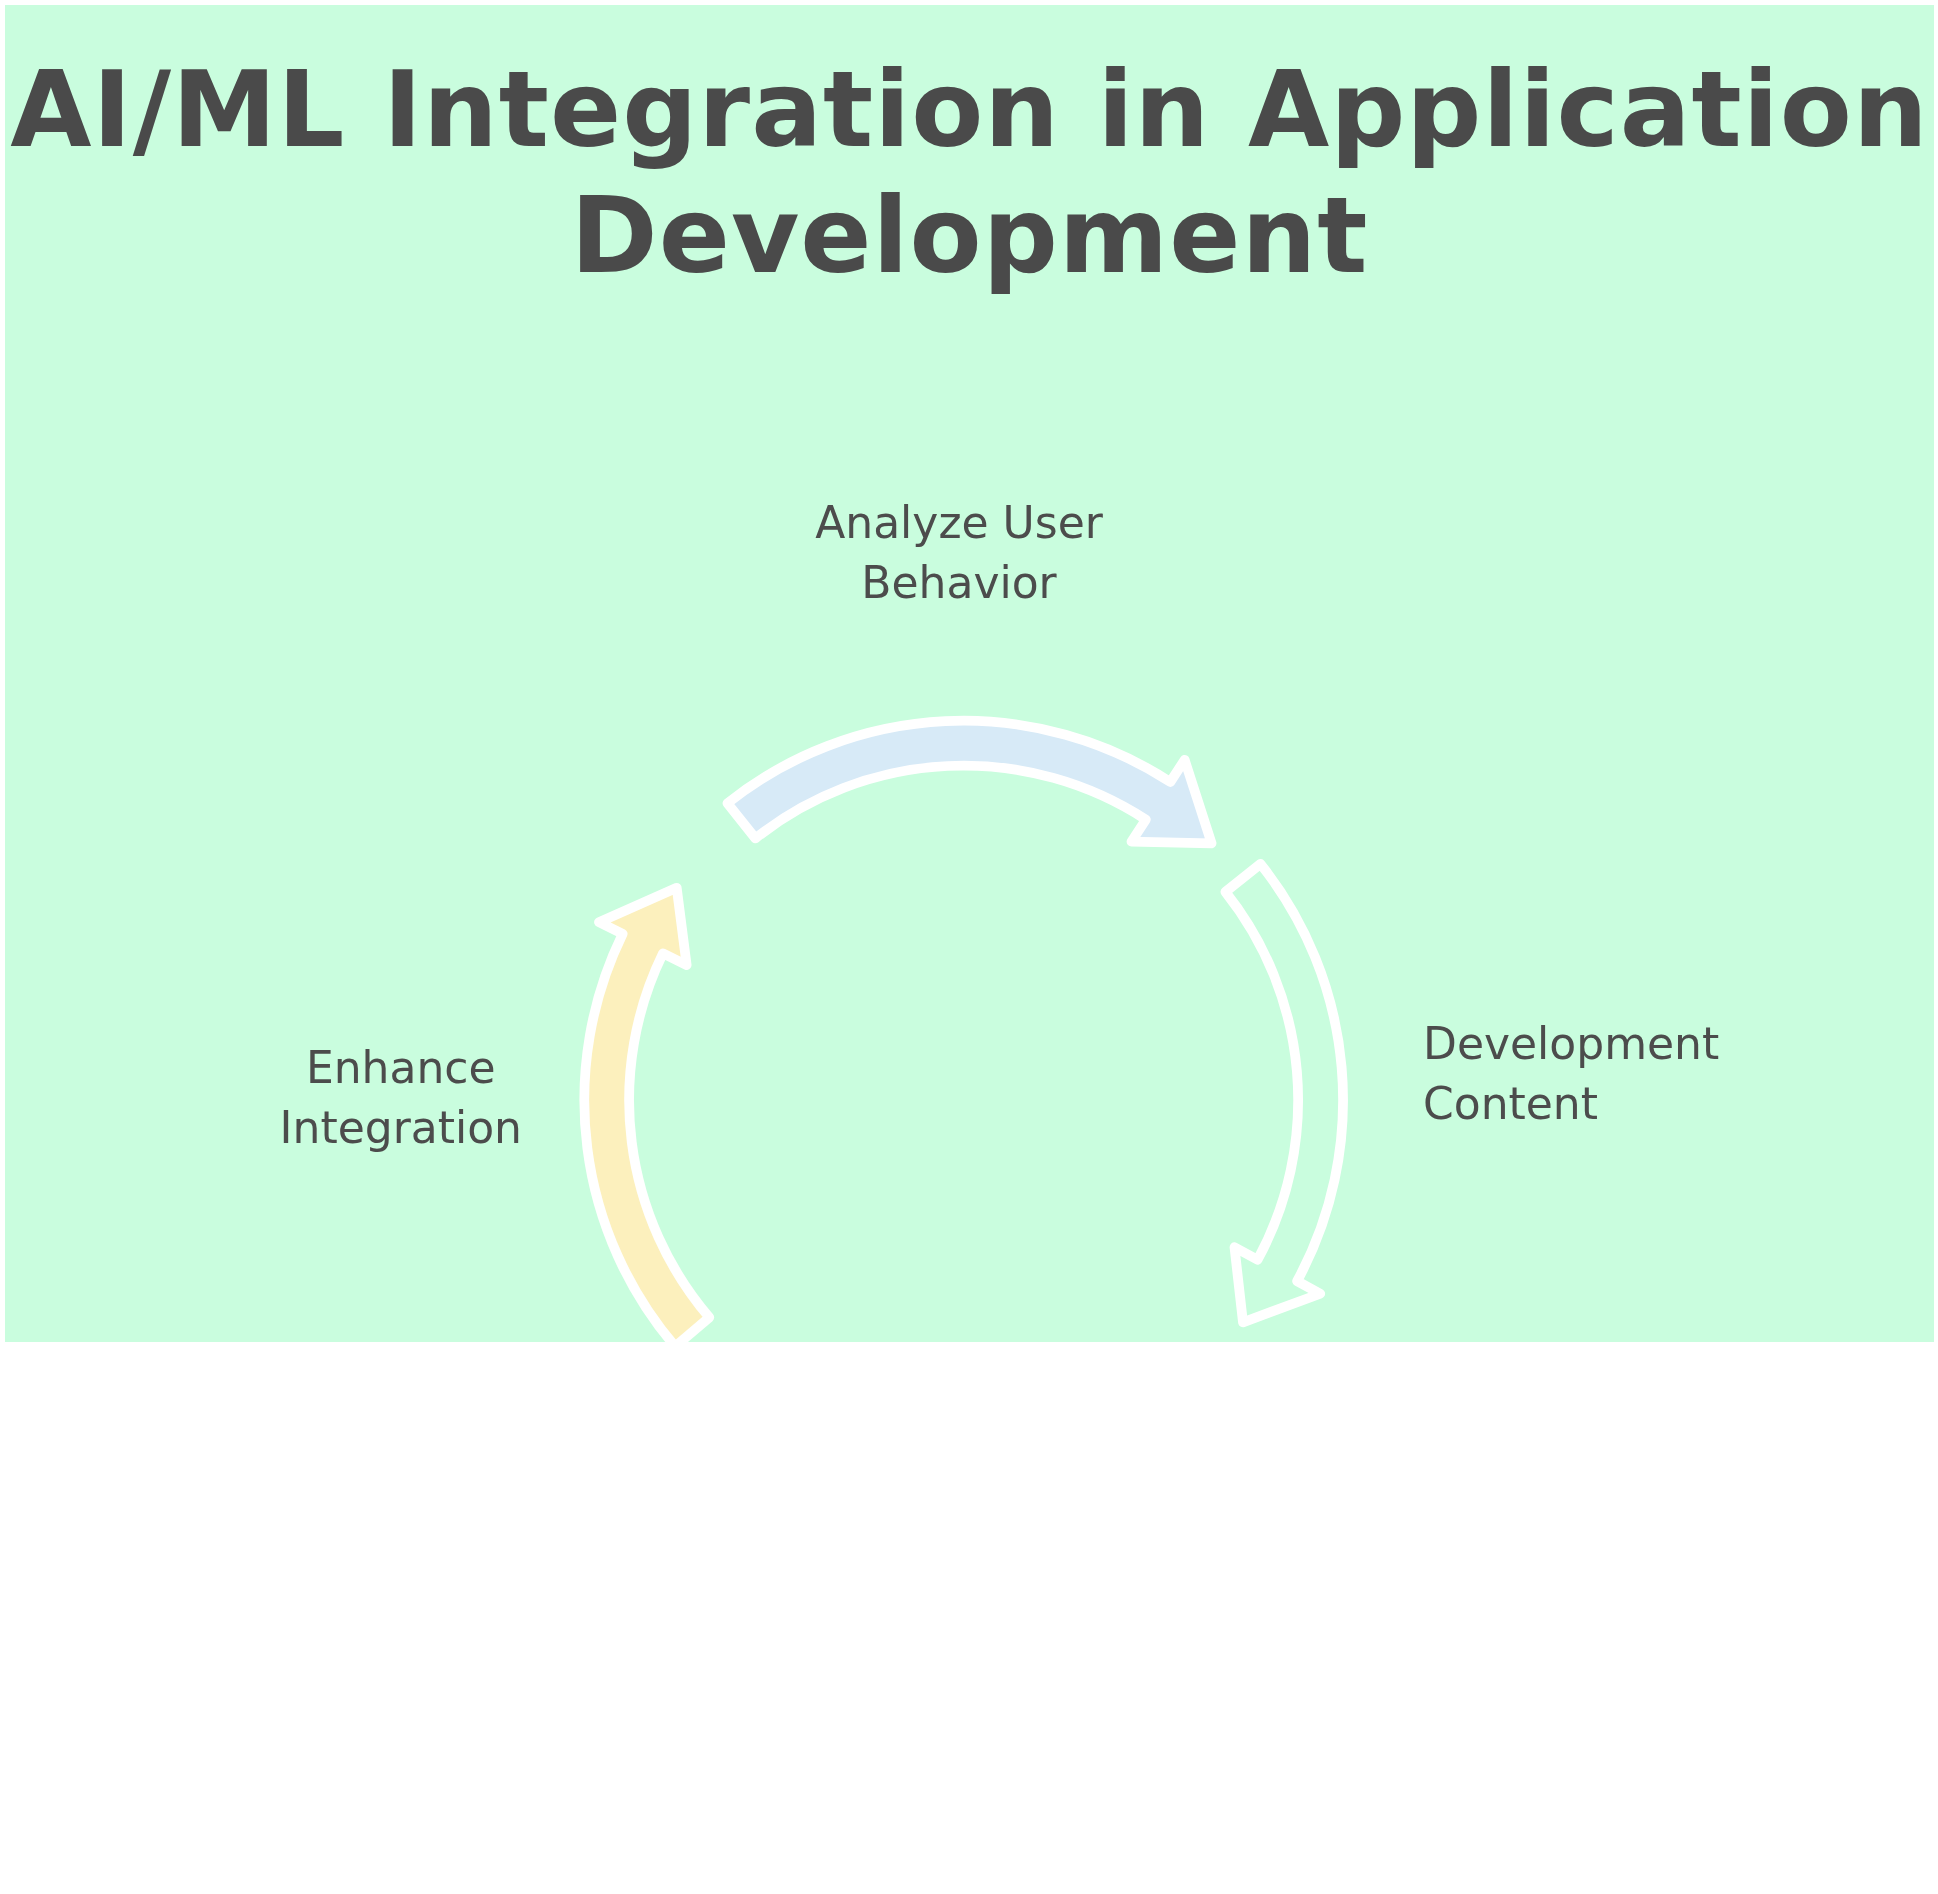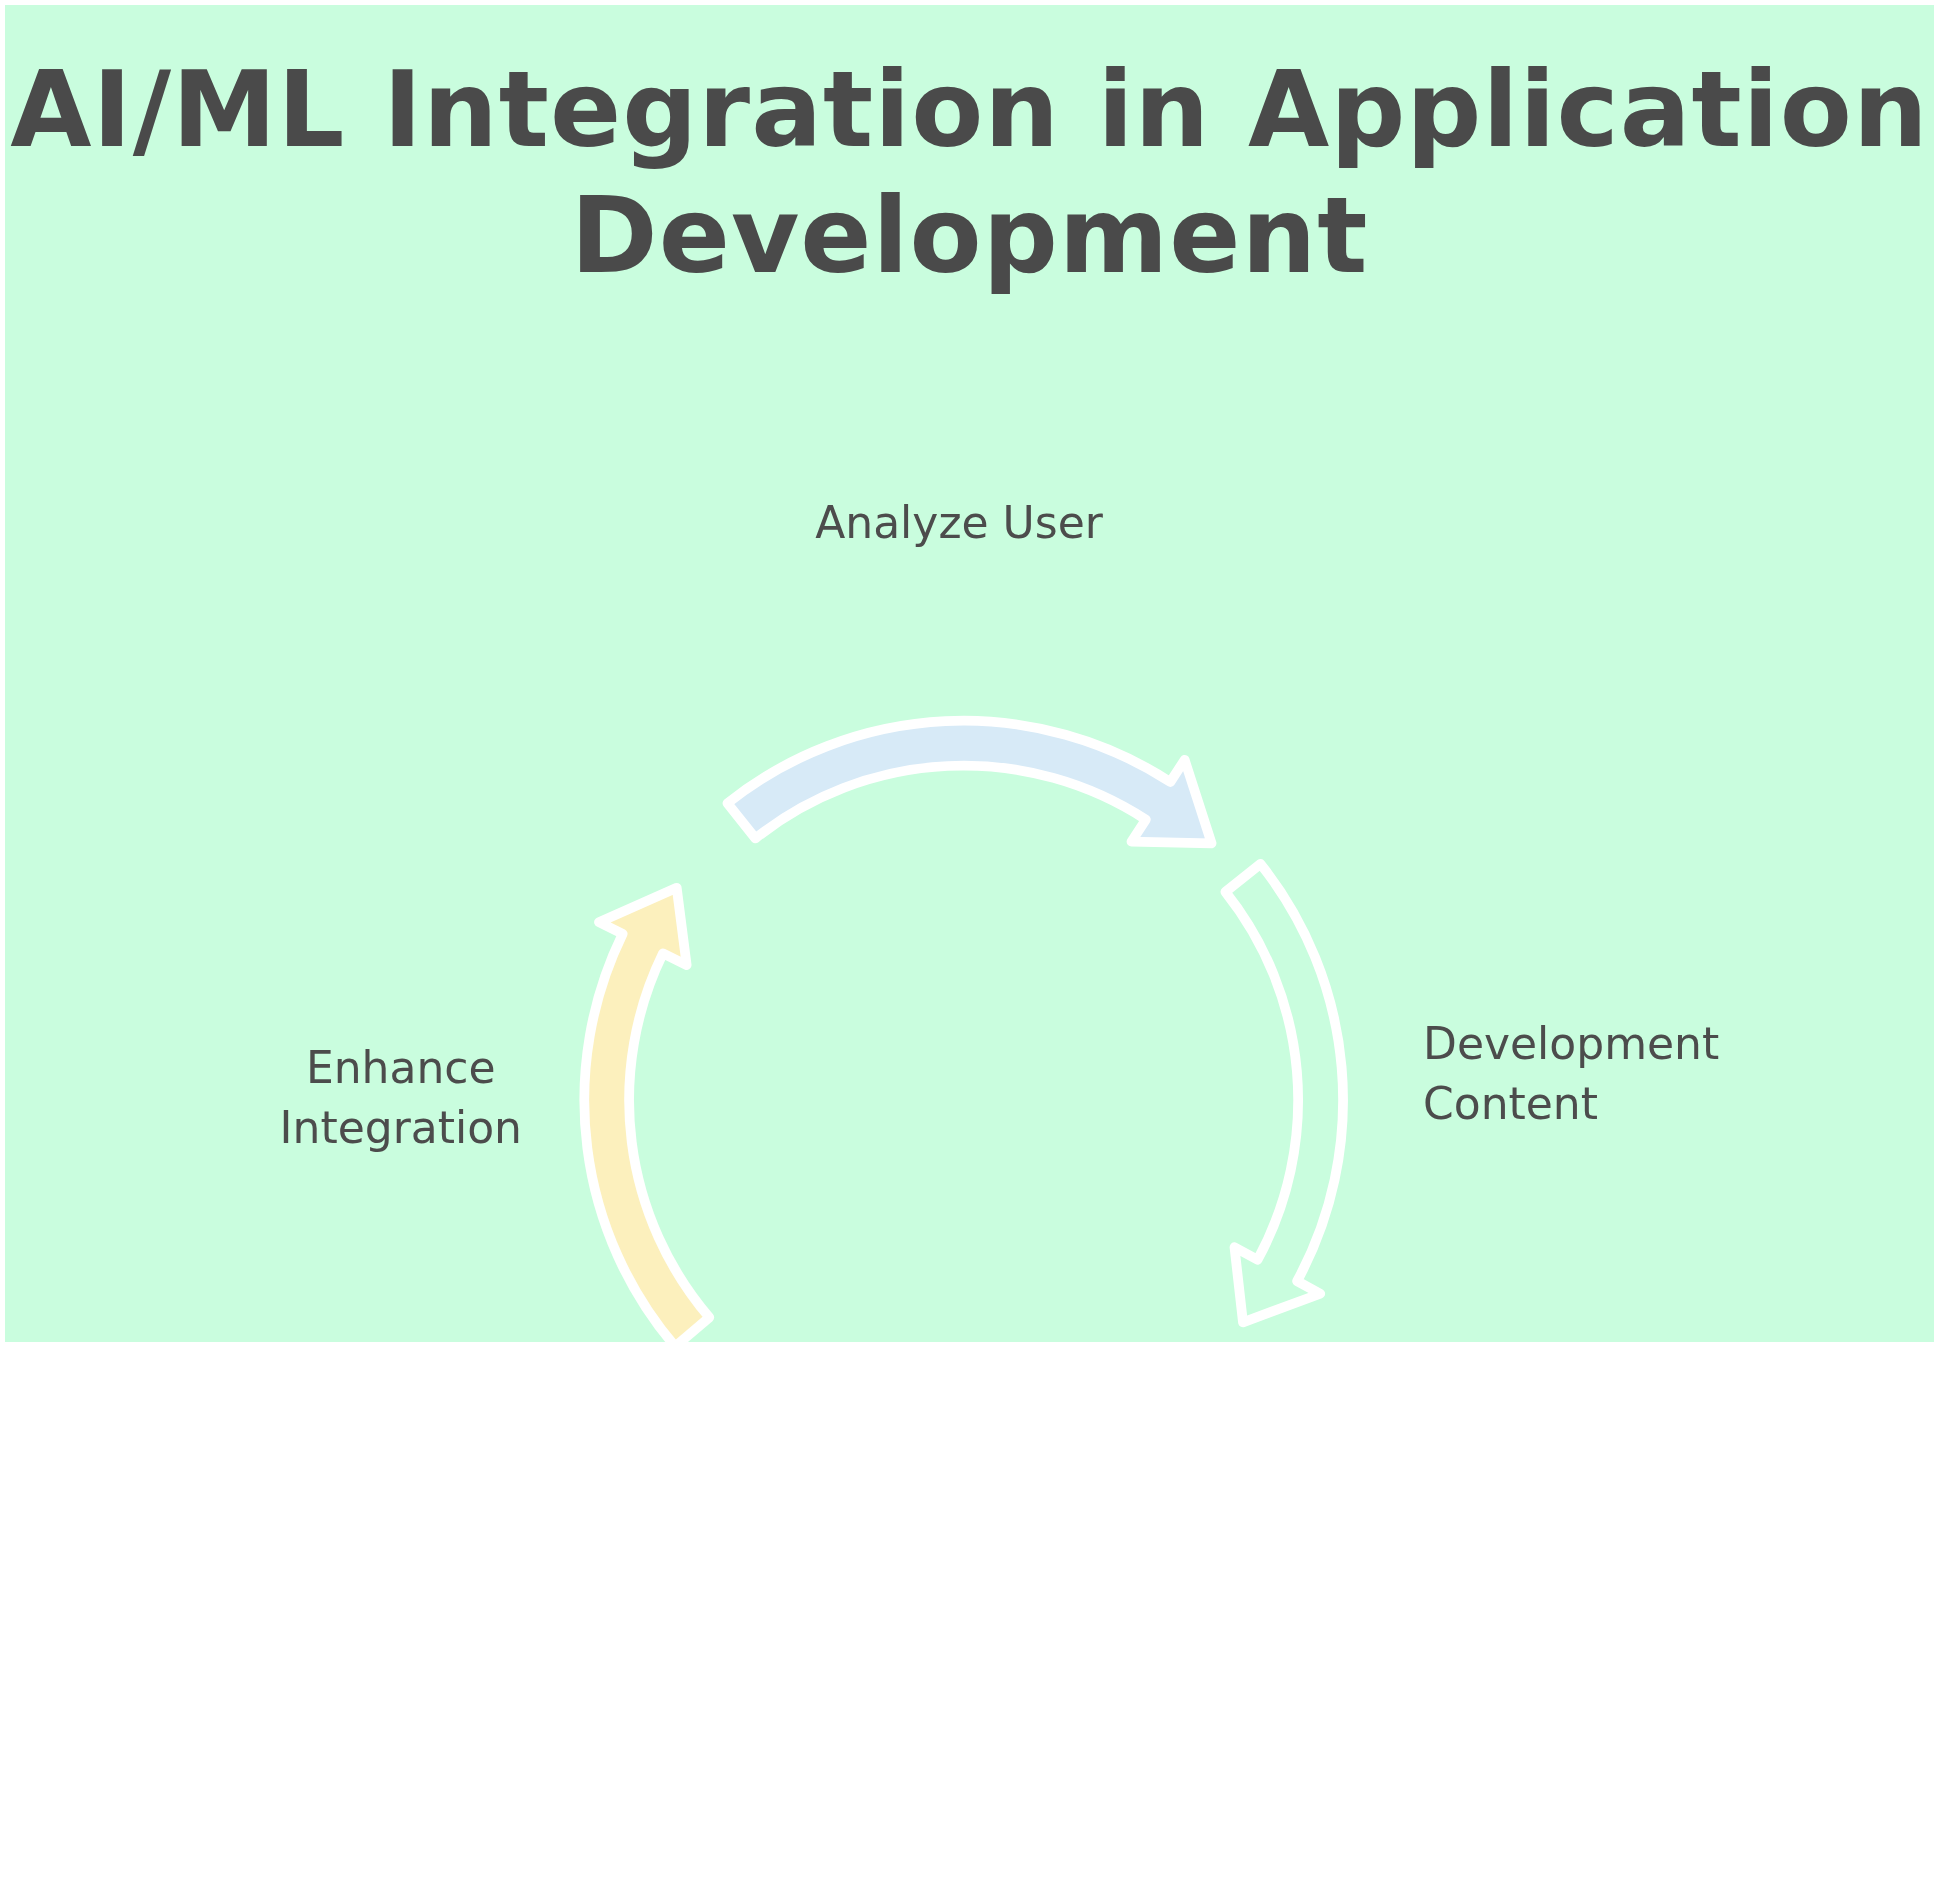--- a/index.html
+++ b/index.html
@@ -78,20 +78,20 @@
 
   <h1 class="title" style="color: rgb(74, 74, 74);"><span>AI/ML Integration in Application</span><br><span>Development</span></h1>
 
   <svg class="cycle-svg" id="cycle-svg" viewBox="0 0 1988 1943">
       <path d="M 745.8 823.6 A 389 389 0 0 1 1199.9 801.8 L 1214.6 779.1 L 1242.2 864.7 L 1160.1 863.0 L 1174.8 840.3 A 343 343 0 0 0 774.5 859.6 Z" fill="#d7eaf7" stroke="#ffffff" stroke-width="10" stroke-linejoin="round"></path>
       <path d="M 1292.4 885.8 A 389 389 0 0 1 1329.9 1313.6 L 1353.6 1326.5 L 1274.4 1355.8 L 1265.7 1278.8 L 1289.4 1291.7 A 343 343 0 0 0 1256.4 914.5 Z" fill="#c9fdde" stroke="#ffffff" stroke-width="10" stroke-linejoin="round"></path>
       <path d="M 1238.0 1426.0 A 389 389 0 0 1 814.4 1476.1 L 802.4 1500.3 L 770.3 1422.2 L 847.0 1410.8 L 835.0 1435.0 A 343 343 0 0 0 1208.5 1390.8 Z" fill="#e4f2b5" stroke="#ffffff" stroke-width="10" stroke-linejoin="round"></path>
       <path d="M 692.2 1380.6 A 389 389 0 0 1 638.4 957.5 L 614.1 945.6 L 693.8 910.3 L 704.0 989.5 L 679.7 977.6 A 343 343 0 0 0 727.2 1350.8 Z" fill="#fcf0bd" stroke="#ffffff" stroke-width="10" stroke-linejoin="round"></path>
     </svg>
 
-  <div class="step-label top" style="color: rgb(76, 76, 76);"><span>Analyze User</span><br></div>
+  <div class="step-label top" style="color: rgb(76, 76, 76);"><span>Analyze User</span><br><span>Behavior</span></div>
 
   <div class="step-label right" style="color: rgb(76, 76, 76);"><span>Development</span><br><span>Content</span></div>
 
 
   <div class="step-label left" style="color: rgb(76, 76, 76);"><span>Enhance</span><br><span>Integration</span></div>
 </div>
 
 
 </body></html>

